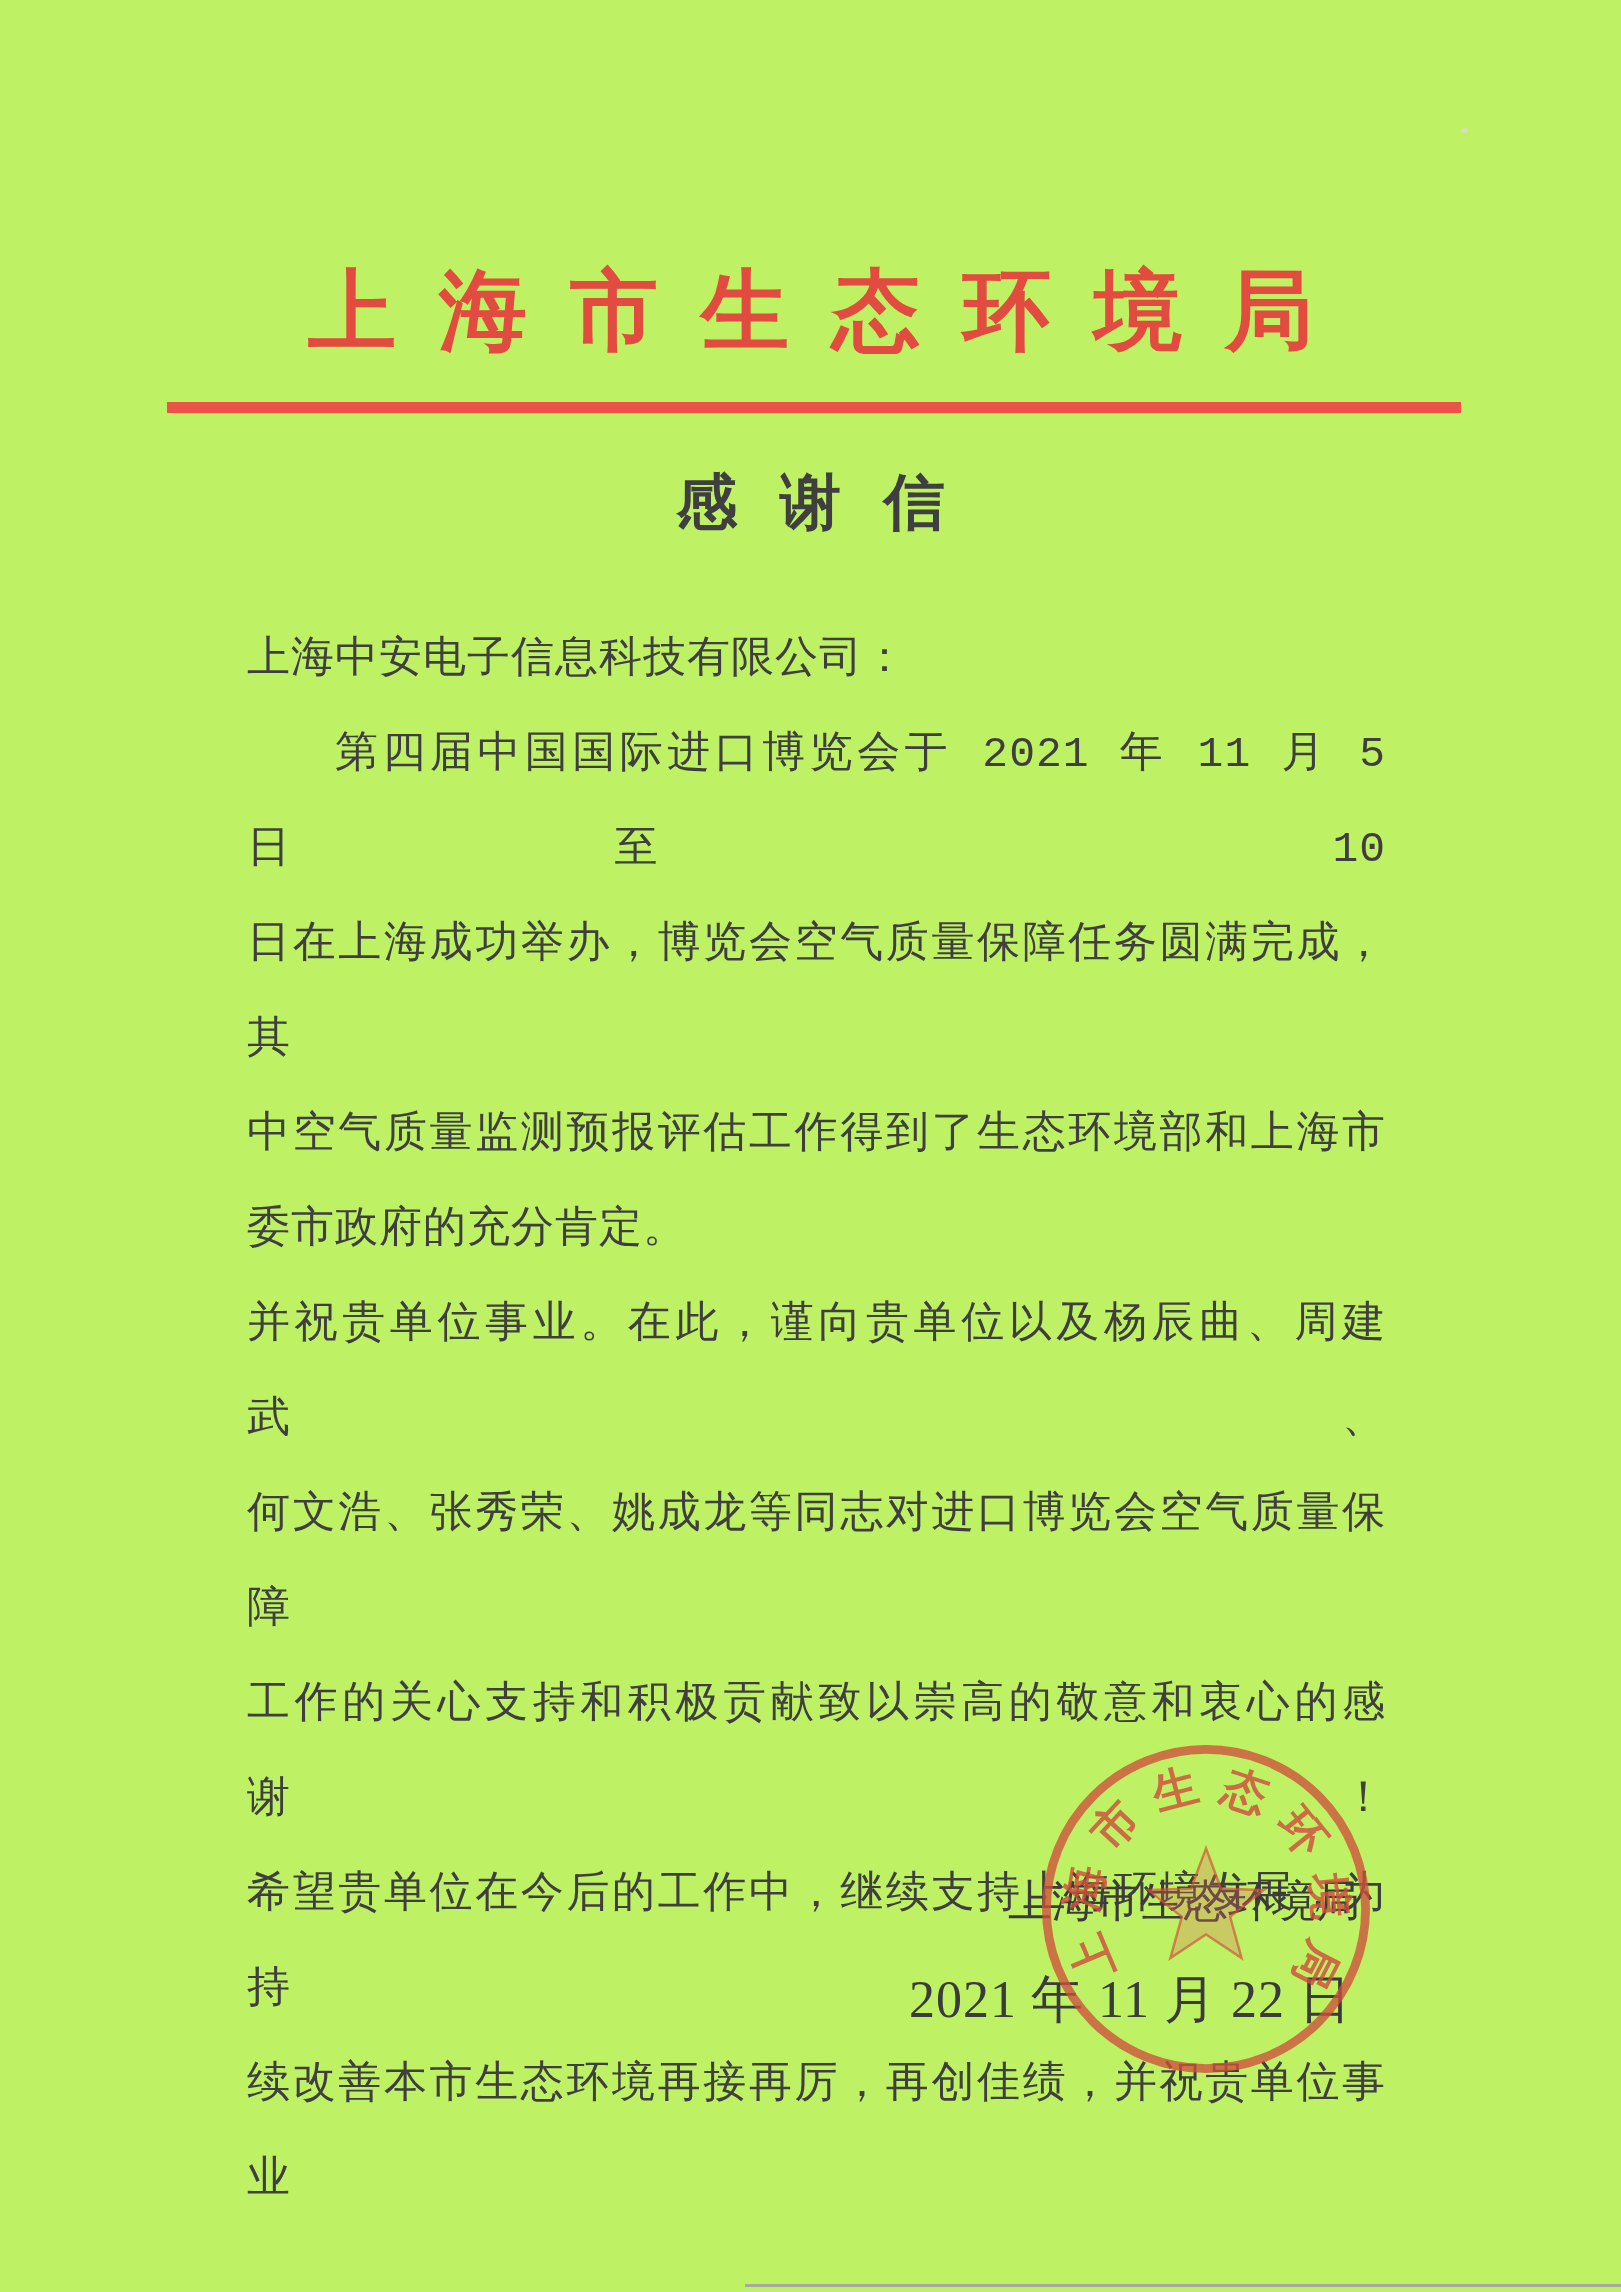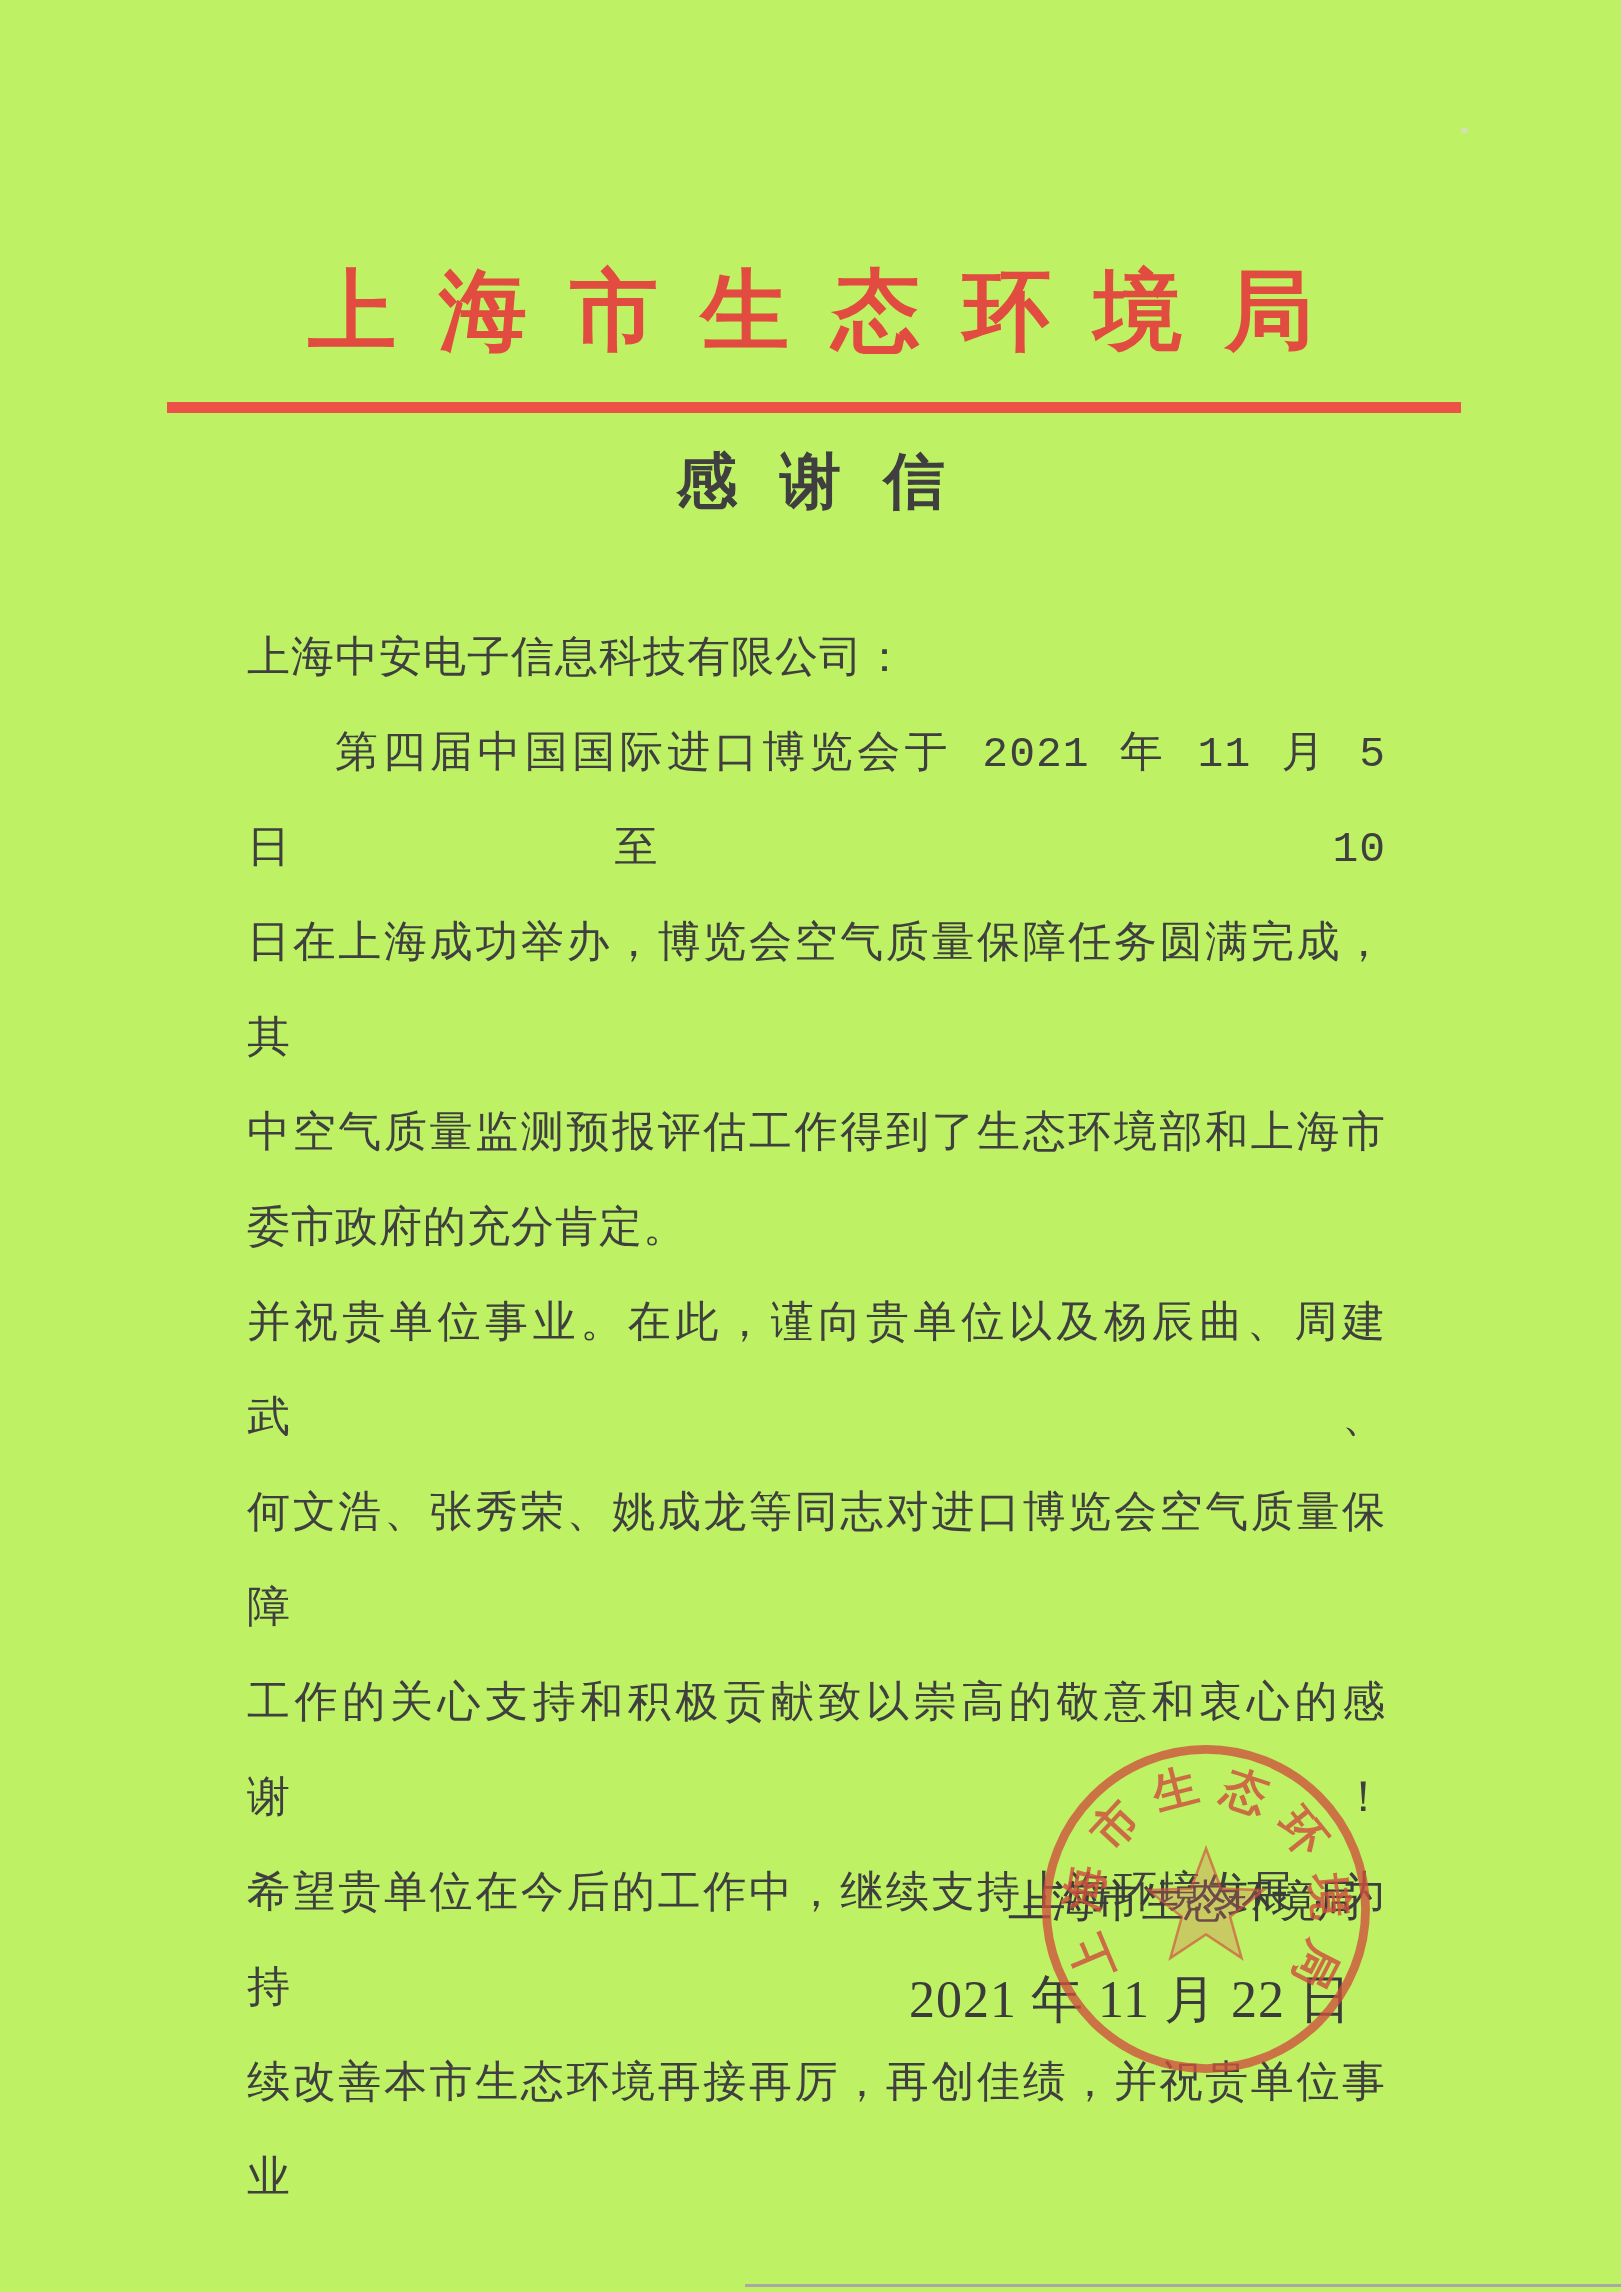--- a/index.html
+++ b/index.html
@@ -24,21 +24,21 @@
     letter-spacing:43px;margin-left:0;text-indent:43px;
     color:var(--header-red);
     line-height:118px;
     white-space:nowrap;
   }
   .red-rule{
     position:absolute;top:402px;left:167px;width:1294px;height:10.8px;
     background:var(--rule-red);
   }
   .letter-title{
-    position:absolute;top:440px;left:0;width:1621px;
+    position:absolute;top:461px;left:0;width:1621px;
     text-align:center;
     font-size:61px;font-weight:bold;
     letter-spacing:13.7px;text-indent:13.7px;
     color:var(--ink);
     line-height:84px;
     white-space:nowrap;
   }
 
   .body-block{
     position:absolute;top:612px;left:247px;width:1139px;

